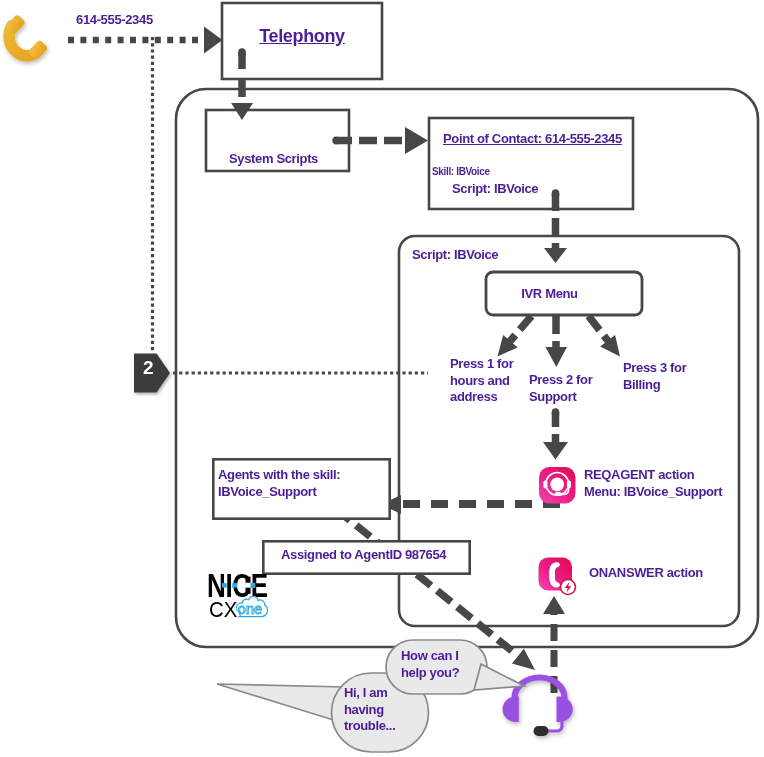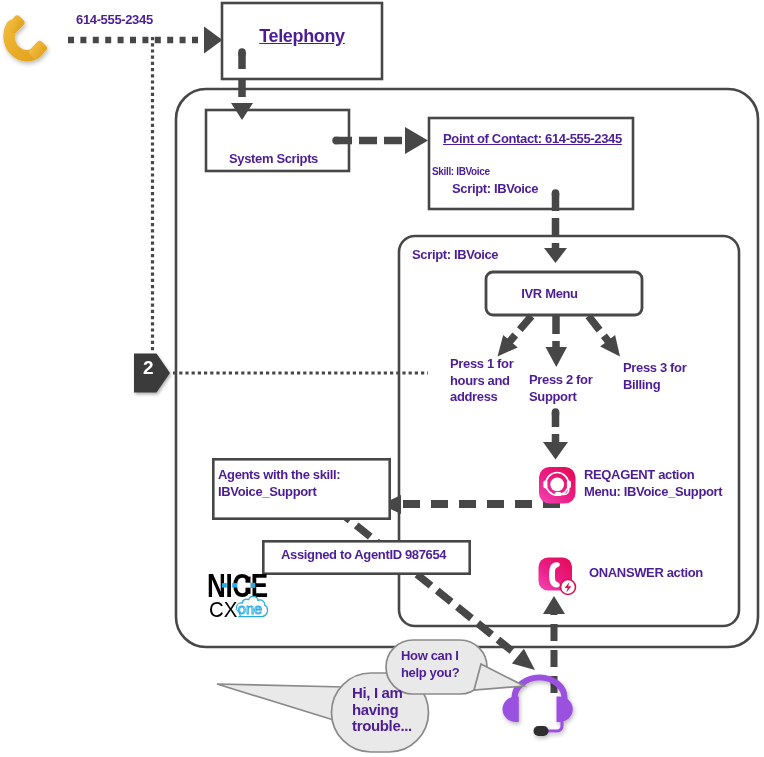--- a/index.html
+++ b/index.html
@@ -204,21 +204,21 @@
 
 <div class="lbl" style="left:218px;top:467px;font-size:13px;text-align:center;">Agents with the skill:</div>
 <div class="lbl" style="left:218px;top:484px;font-size:13px;">IBVoice_Support</div>
 
 <div class="lbl" style="left:271px;top:547px;font-size:13px;margin-left:10px;">Assigned to AgentID 987654</div>
 
 <div class="lbl" style="left:135px;top:360px;width:26px;text-align:center;font-size:19px;color:#fff;">2</div>
 
 <div class="lbl" style="left:401px;top:648px;font-size:13px;">How can I
 help you?</div>
-<div class="lbl" style="left:352px;top:685px;font-size:15px;">Hi, I am
+<div class="lbl" style="left:344px;top:685px;font-size:13px;">Hi, I am
 having
 trouble...</div>
 
 <div style="position:absolute;left:199px;top:570px;width:70px;height:50px;margin-left:8px;">
   <svg width="76" height="52" viewBox="0 0 76 52" style="overflow:visible">
 
     <text x="0" y="27.3" font-family="Liberation Sans, sans-serif" font-weight="bold" font-size="32.5" letter-spacing="-0.4" fill="#000" transform="scale(0.80,1)">NICE</text>
 
     <rect x="38.5" y="6.6" width="5" height="17.2" fill="#000"></rect>
     <rect x="35.4" y="12.7" width="8.2" height="5.0" fill="#fdfdfd"></rect>

